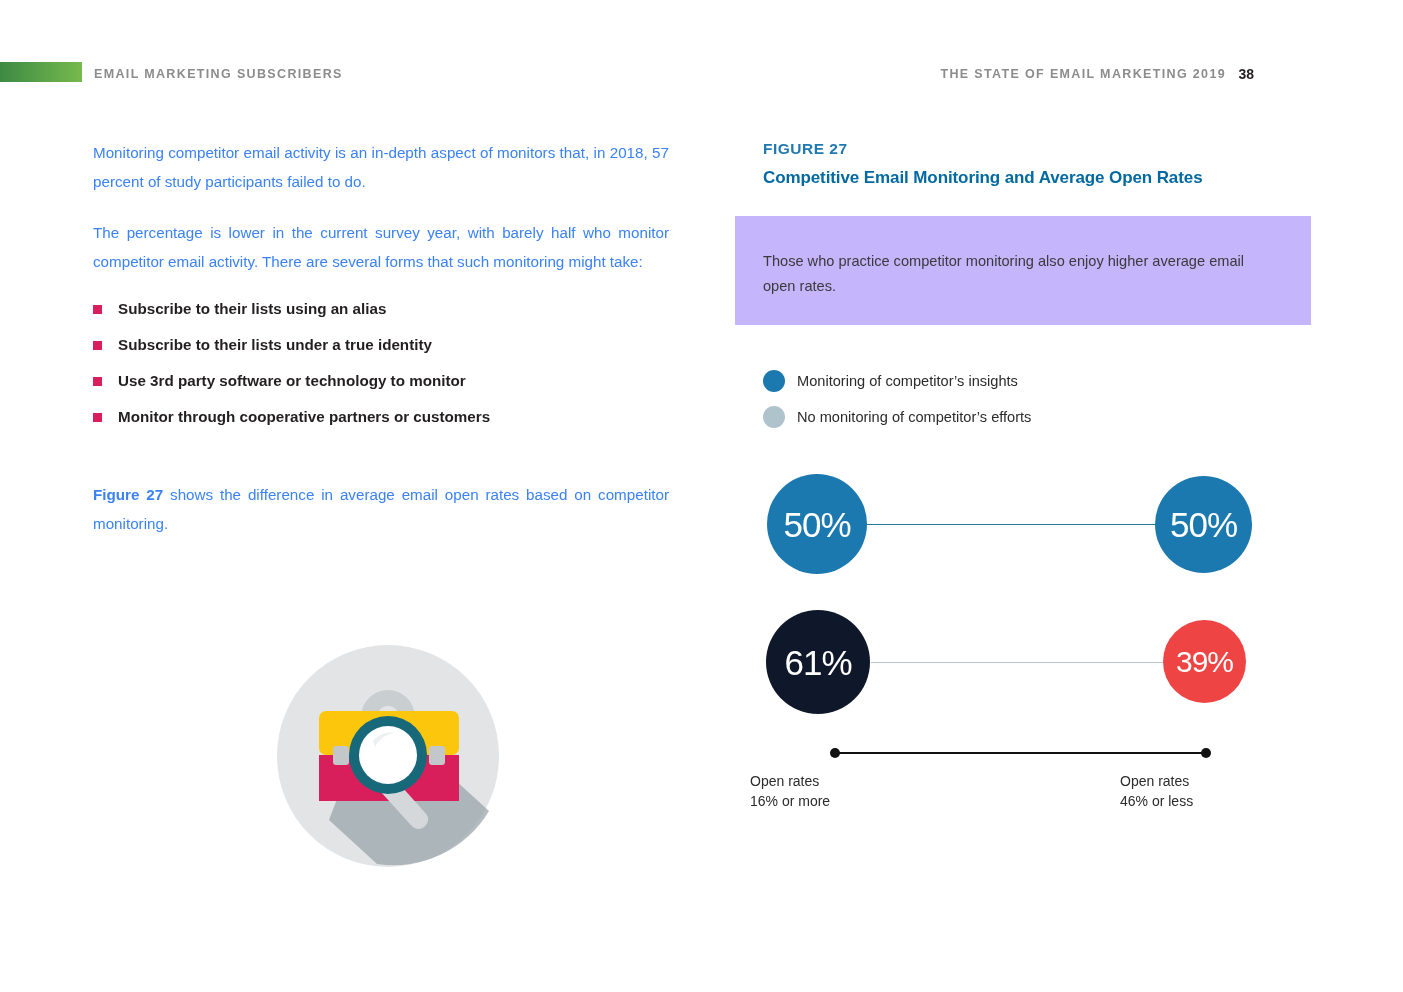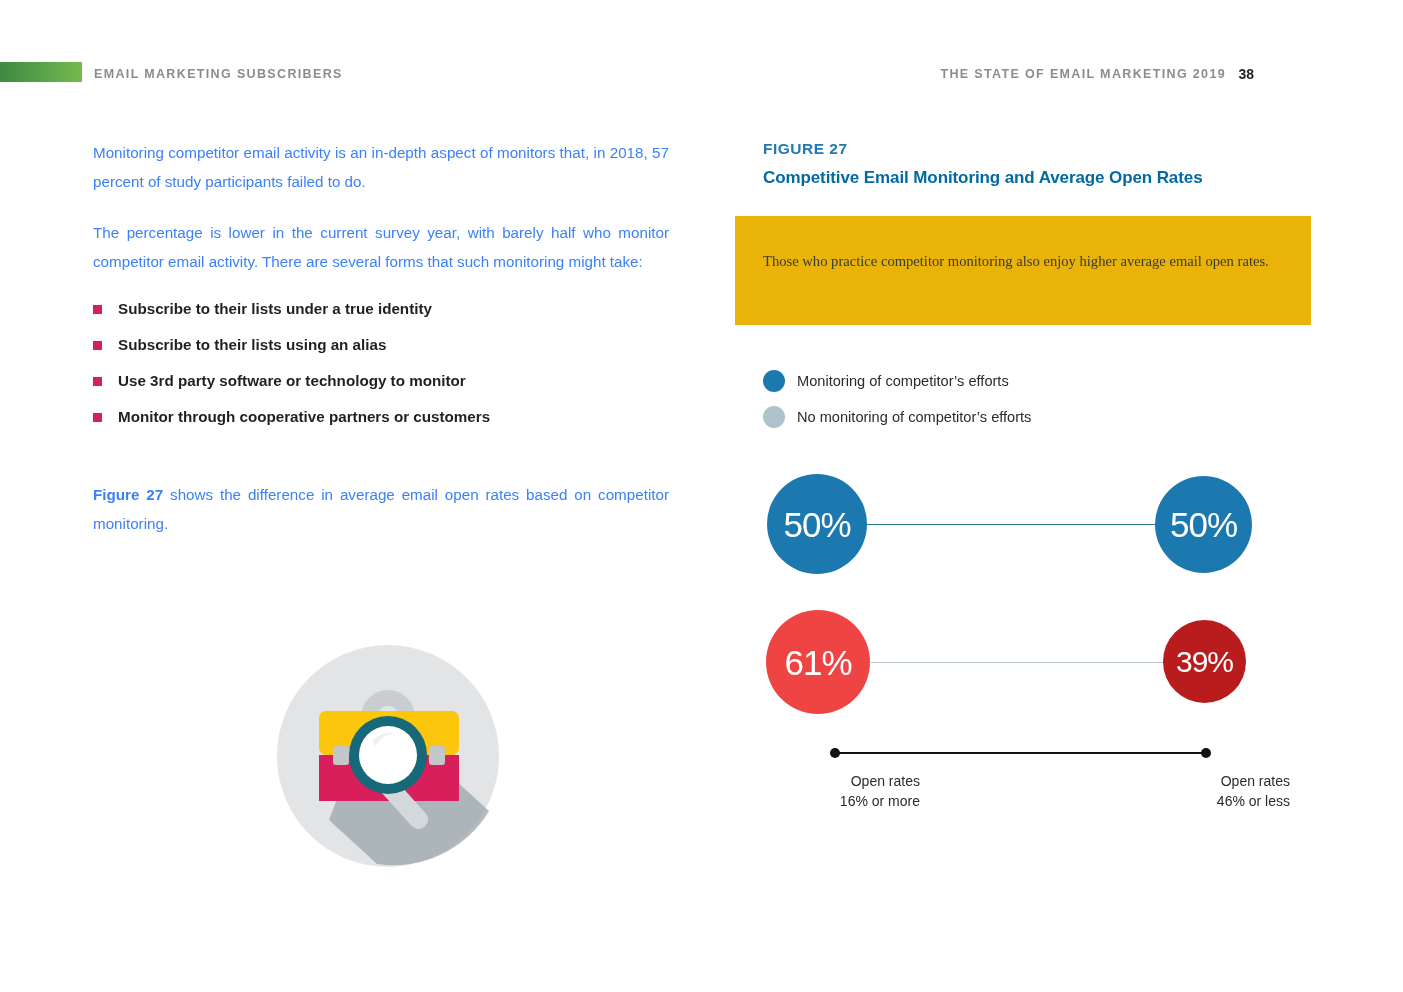--- a/index.html
+++ b/index.html
@@ -59,21 +59,21 @@
   .fig-label{
     position:absolute;left:763px;top:140px;
     font-size:15.5px;font-weight:bold;letter-spacing:.5px;color:#2079b0;
   }
   .fig-title{
     position:absolute;left:763px;top:168px;
     font-size:17px;font-weight:bold;color:#0369a1;letter-spacing:-.1px;
   }
   .callout{
     position:absolute;left:735px;top:216px;width:576px;height:109px;
-    background:#eab308;box-sizing:border-box;font-family:Liberation Serif, serif;
+    background:#c4b5fd;box-sizing:border-box;
   }
   .callout p{
     margin:0;position:absolute;left:28px;top:33px;width:516px;
     font-size:14.6px;line-height:25px;color:#3a3a3a;
   }
 
   .legend{position:absolute;left:763px;top:370px;}
   .legend-row{display:flex;align-items:center;margin-bottom:14px;}
   .legend-dot{width:22px;height:22px;border-radius:50%;margin-right:12px;flex:0 0 auto;}
   .legend-txt{font-size:14.6px;color:#2b2b2b;}
@@ -85,45 +85,45 @@
     color:#ffffff;font-weight:normal;
   }
   .bubble span{display:block;line-height:1;letter-spacing:-1px;}
 
   .conn{position:absolute;height:1px;}
 
   .axis-line{position:absolute;background:#111111;height:2px;}
   .axis-dot{position:absolute;width:10px;height:10px;border-radius:50%;background:#111111;}
   .axis-label{
     position:absolute;font-size:14px;line-height:19.5px;color:#2b2b2b;
-    text-align:right;width:170px;
+    text-align:left;width:170px;
   }
 </style>
 </head>
 <body>
 
 <div class="page">
 
   <div class="accent-bar"></div>
   <div class="hdr-left">EMAIL MARKETING SUBSCRIBERS</div>
   <div class="hdr-right">THE STATE OF EMAIL MARKETING 2019</div>
   <div class="hdr-page">38</div>
 
   <div class="left-col">
     <p class="para">Monitoring competitor email activity is an in-depth aspect of monitors that, in 2018, 57 percent of study participants failed to do.</p>
     <p class="para">The percentage is lower in the current survey year, with barely half who monitor competitor email activity. There are several forms that such monitoring might take:</p>
 
     <ul class="bullets">
       <li>
         <span class="bsq"></span>
+        <span>Subscribe to their lists using an alias</span>
+      </li>
+      <li>
+        <span class="bsq"></span>
         <span>Subscribe to their lists under a true identity</span>
-      </li>
-      <li>
-        <span class="bsq"></span>
-        <span>Subscribe to their lists using an alias</span>
       </li>
       <li>
         <span class="bsq"></span>
         <span>Use 3rd party software or technology to monitor</span>
       </li>
       <li>
         <span class="bsq"></span>
         <span>Monitor through cooperative partners or customers</span>
       </li>
     </ul>
@@ -158,44 +158,44 @@
   <div class="fig-label">FIGURE 27</div>
   <div class="fig-title">Competitive Email Monitoring and Average Open Rates</div>
 
   <div class="callout">
     <p>Those who practice competitor monitoring also enjoy higher average email open rates.</p>
   </div>
 
   <div class="legend">
     <div class="legend-row">
       <span class="legend-dot" style="background:#1c79b0"></span>
-      <span class="legend-txt">Monitoring of competitor’s efforts</span>
+      <span class="legend-txt">Monitoring of competitor’s insights</span>
     </div>
     <div class="legend-row">
       <span class="legend-dot" style="background:#afc3cd"></span>
       <span class="legend-txt">No monitoring of competitor’s efforts</span>
     </div>
   </div>
 
   <div class="chart">
 
     <div class="conn" style="left:132px;top:69px;width:288px;background:#2a7697;"></div>
     <div class="conn" style="left:136px;top:207px;width:292px;background:#b9c6cd;"></div>
 
     <div class="bubble" style="left:32px;top:19px;width:100px;height:100px;background:#1c79b0;font-size:35px;">
       <span>50%</span>
     </div>
     <div class="bubble" style="left:420px;top:21px;width:97px;height:97px;background:#1c79b0;font-size:35px;">
       <span>50%</span>
     </div>
 
-    <div class="bubble" style="left:31px;top:155px;width:104px;height:104px;background:#ef4444;font-size:35px;">
+    <div class="bubble" style="left:31px;top:155px;width:104px;height:104px;background:#0f172a;font-size:35px;">
       <span>61%</span>
     </div>
-    <div class="bubble" style="left:428px;top:165px;width:83px;height:83px;background:#b91c1c;font-size:30px;">
+    <div class="bubble" style="left:428px;top:165px;width:83px;height:83px;background:#ef4444;font-size:30px;">
       <span>39%</span>
     </div>
 
     <div class="axis-line" style="left:99px;top:297px;width:372px;"></div>
     <div class="axis-dot" style="left:95px;top:293px;"></div>
     <div class="axis-dot" style="left:466px;top:293px;"></div>
 
     <div class="axis-label" style="left:15px;top:317px;">
       <div>Open rates</div>
       <div>16% or more</div>

